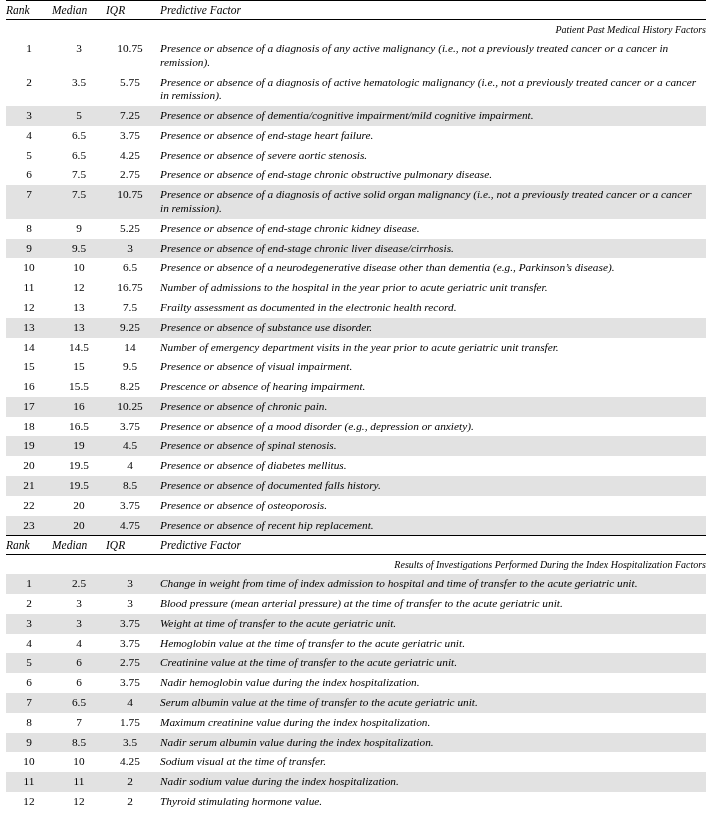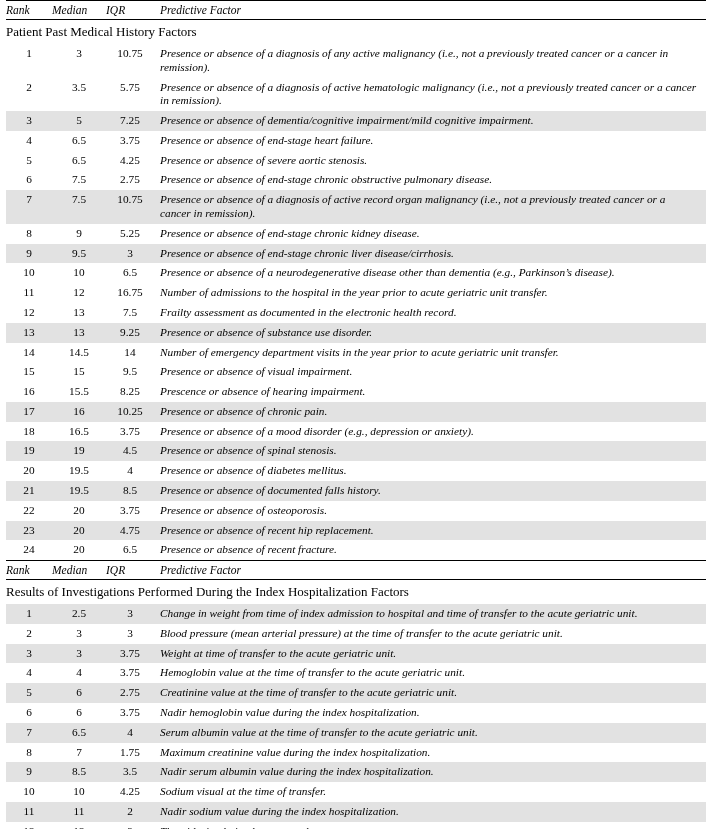--- a/index.html
+++ b/index.html
@@ -18,22 +18,23 @@
     width: 712px;
     box-sizing: border-box;
     padding: 0 6px;
   }
   table.tbl {
     border-collapse: collapse;
     width: 100%;
     table-layout: fixed;
   }
   .sect-title td {
-    text-align: left;
-    font-size: 13px;
+    text-align: right;
+    font-style: italic;
+    font-size: 10px;
     padding: 4px 0 4px 0;
   }
   .rule-top td {
     border-top: 1.2px solid #000;
     padding: 0;
     height: 0;
     font-size: 0;
     line-height: 0;
   }
   .rule-thin td {
@@ -147,21 +148,21 @@
         <tr>
           <td class="rank">6</td>
           <td class="med">7.5</td>
           <td class="iqr">2.75</td>
           <td class="pf">Presence or absence of end-stage chronic obstructive pulmonary disease.</td>
         </tr>
         <tr class="shade">
           <td class="rank">7</td>
           <td class="med">7.5</td>
           <td class="iqr">10.75</td>
-          <td class="pf ital">Presence or absence of a diagnosis of active record organ malignancy (i.e., not a previously treated cancer or a cancer in remission).</td>
+          <td class="pf ital">Presence or absence of a diagnosis of active solid organ malignancy (i.e., not a previously treated cancer or a cancer in remission).</td>
         </tr>
         <tr>
           <td class="rank">8</td>
           <td class="med">9</td>
           <td class="iqr">5.25</td>
           <td class="pf">Presence or absence of end-stage chronic kidney disease.</td>
         </tr>
         <tr class="shade">
           <td class="rank">9</td>
           <td class="med">9.5</td>
@@ -244,26 +245,20 @@
           <td class="rank">22</td>
           <td class="med">20</td>
           <td class="iqr">3.75</td>
           <td class="pf ital">Presence or absence of osteoporosis.</td>
         </tr>
         <tr class="shade">
           <td class="rank">23</td>
           <td class="med">20</td>
           <td class="iqr">4.75</td>
           <td class="pf ital">Presence or absence of recent hip replacement.</td>
-        </tr>
-        <tr>
-          <td class="rank">24</td>
-          <td class="med">20</td>
-          <td class="iqr">6.5</td>
-          <td class="pf ital">Presence or absence of recent fracture.</td>
         </tr>
       </tbody>
   </table>
 
   <table class="tbl">
     <colgroup>
       <col class="c-rank">
         <col class="c-med">
         <col class="c-iqr">
         <col class="c-pf">

